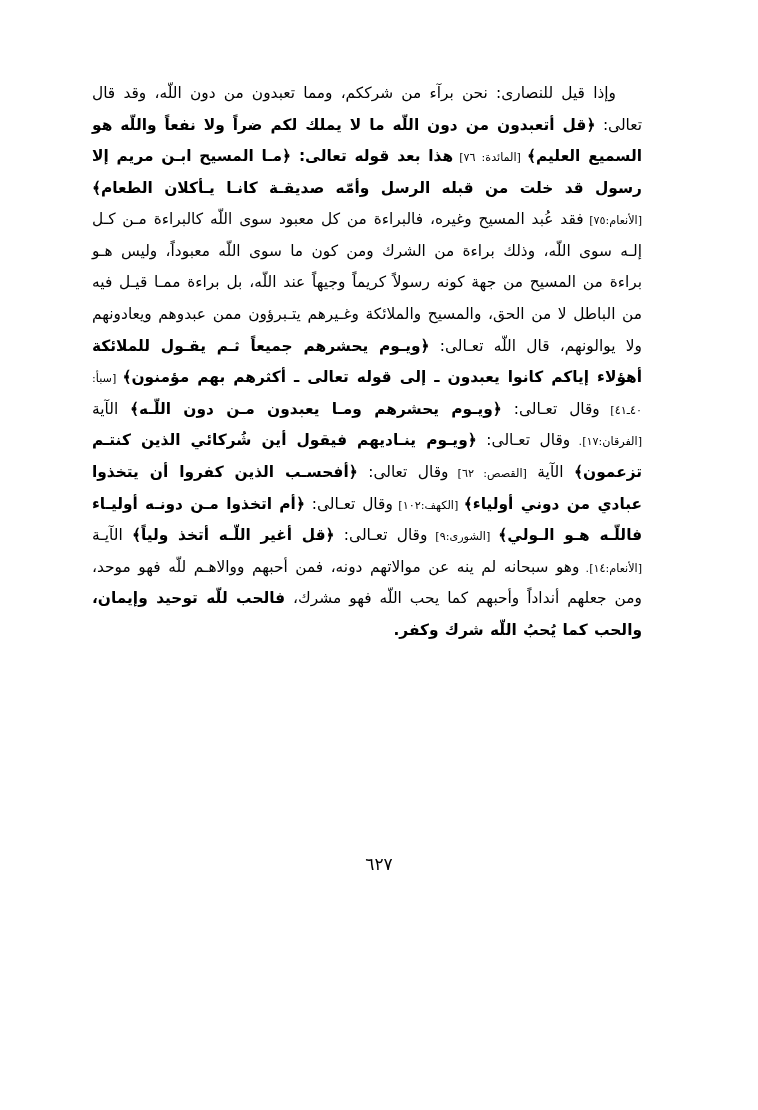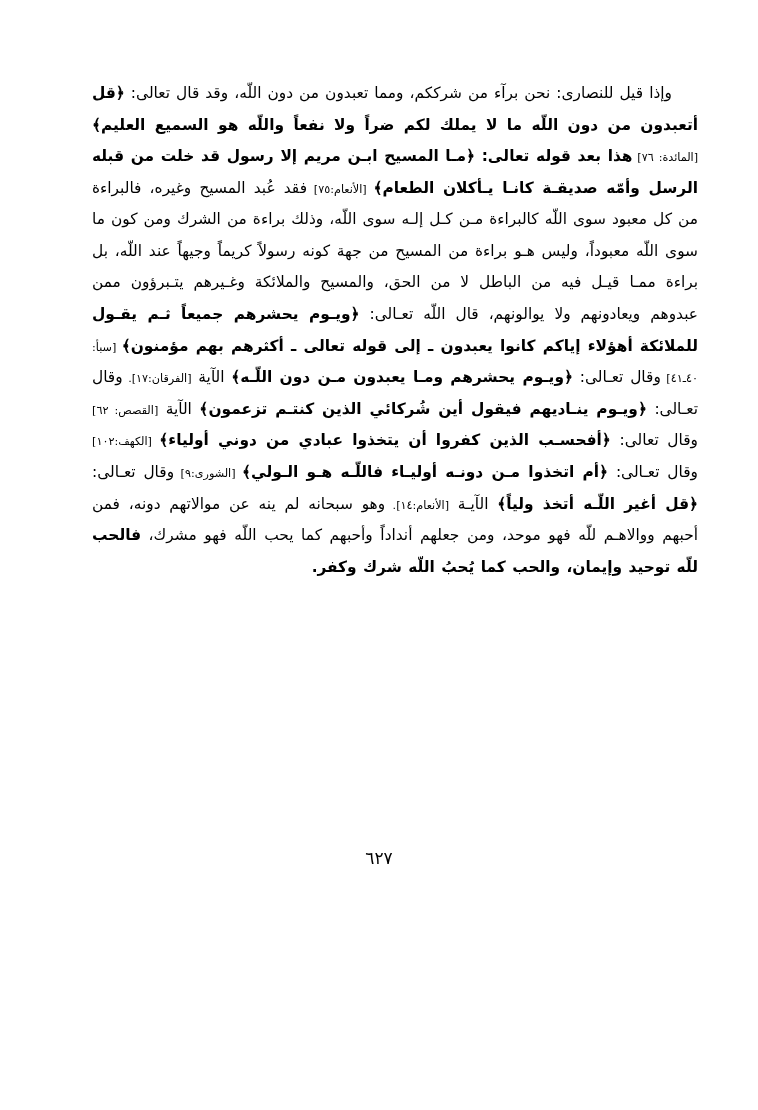--- a/index.html
+++ b/index.html
@@ -15,21 +15,21 @@
     position: relative;
     overflow: hidden;
   }
   .page {
     position: absolute;
     top: 0;
     left: 0;
     width: 758px;
     height: 916px;
     box-sizing: border-box;
-    padding: 78px 60px 40px 92px;
+    padding: 78px 116px 40px 92px;
   }
   .body-text {
     direction: rtl;
     text-align: justify;
     text-align-last: right;
     font-size: 15.4px;
     line-height: 2.05;
     letter-spacing: 0.2px;
     word-spacing: 1px;
   }
@@ -44,21 +44,21 @@
     font-weight: bold;
     letter-spacing: 0.6px;
   }
   .ref {
     font-size: 11.2px;
     font-weight: normal;
     letter-spacing: 0;
   }
   .page-number {
     position: absolute;
-    bottom: 48px;
+    bottom: 42px;
     left: 0;
     width: 758px;
     text-align: center;
     font-size: 17px;
     letter-spacing: 1px;
   }
 </style>
 </head>
 <body>
 

